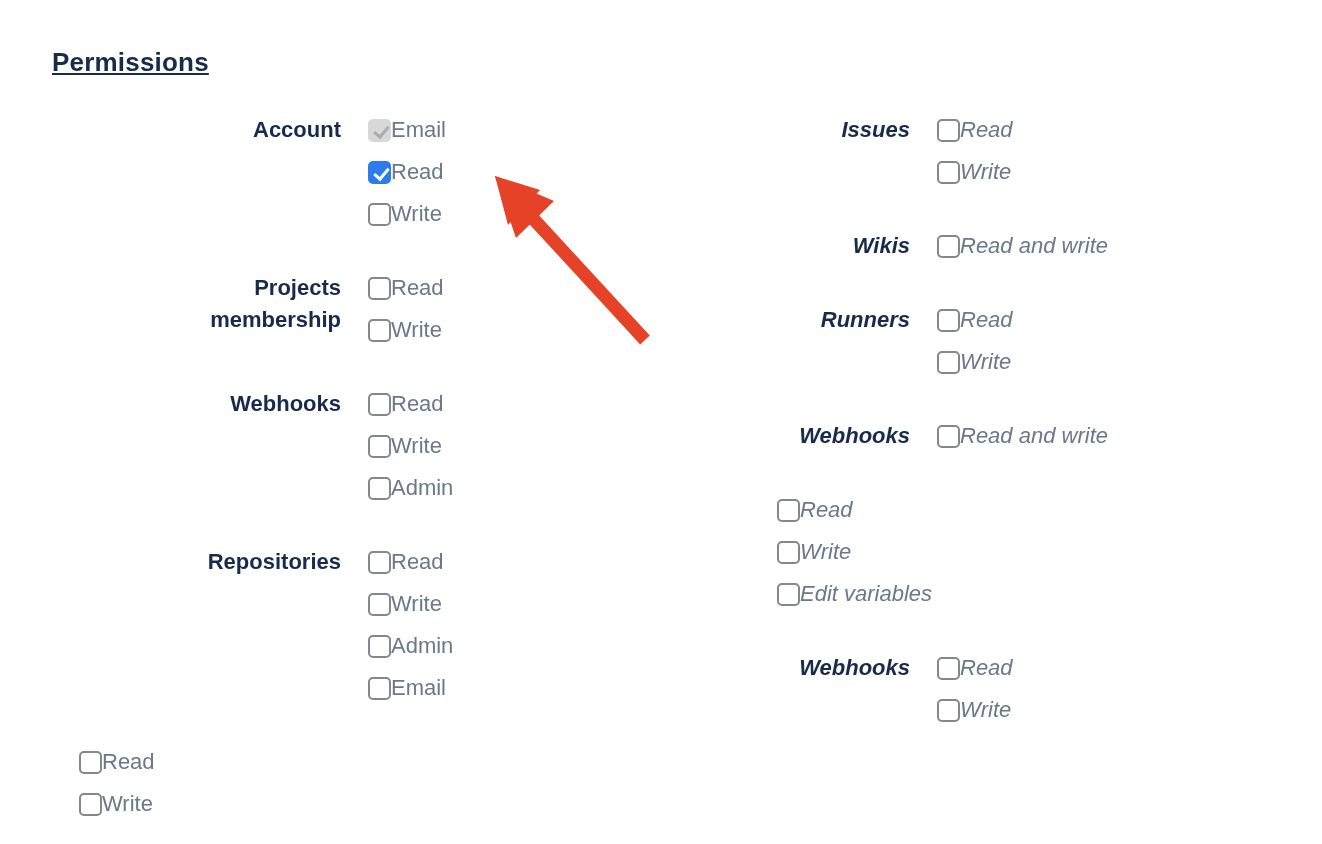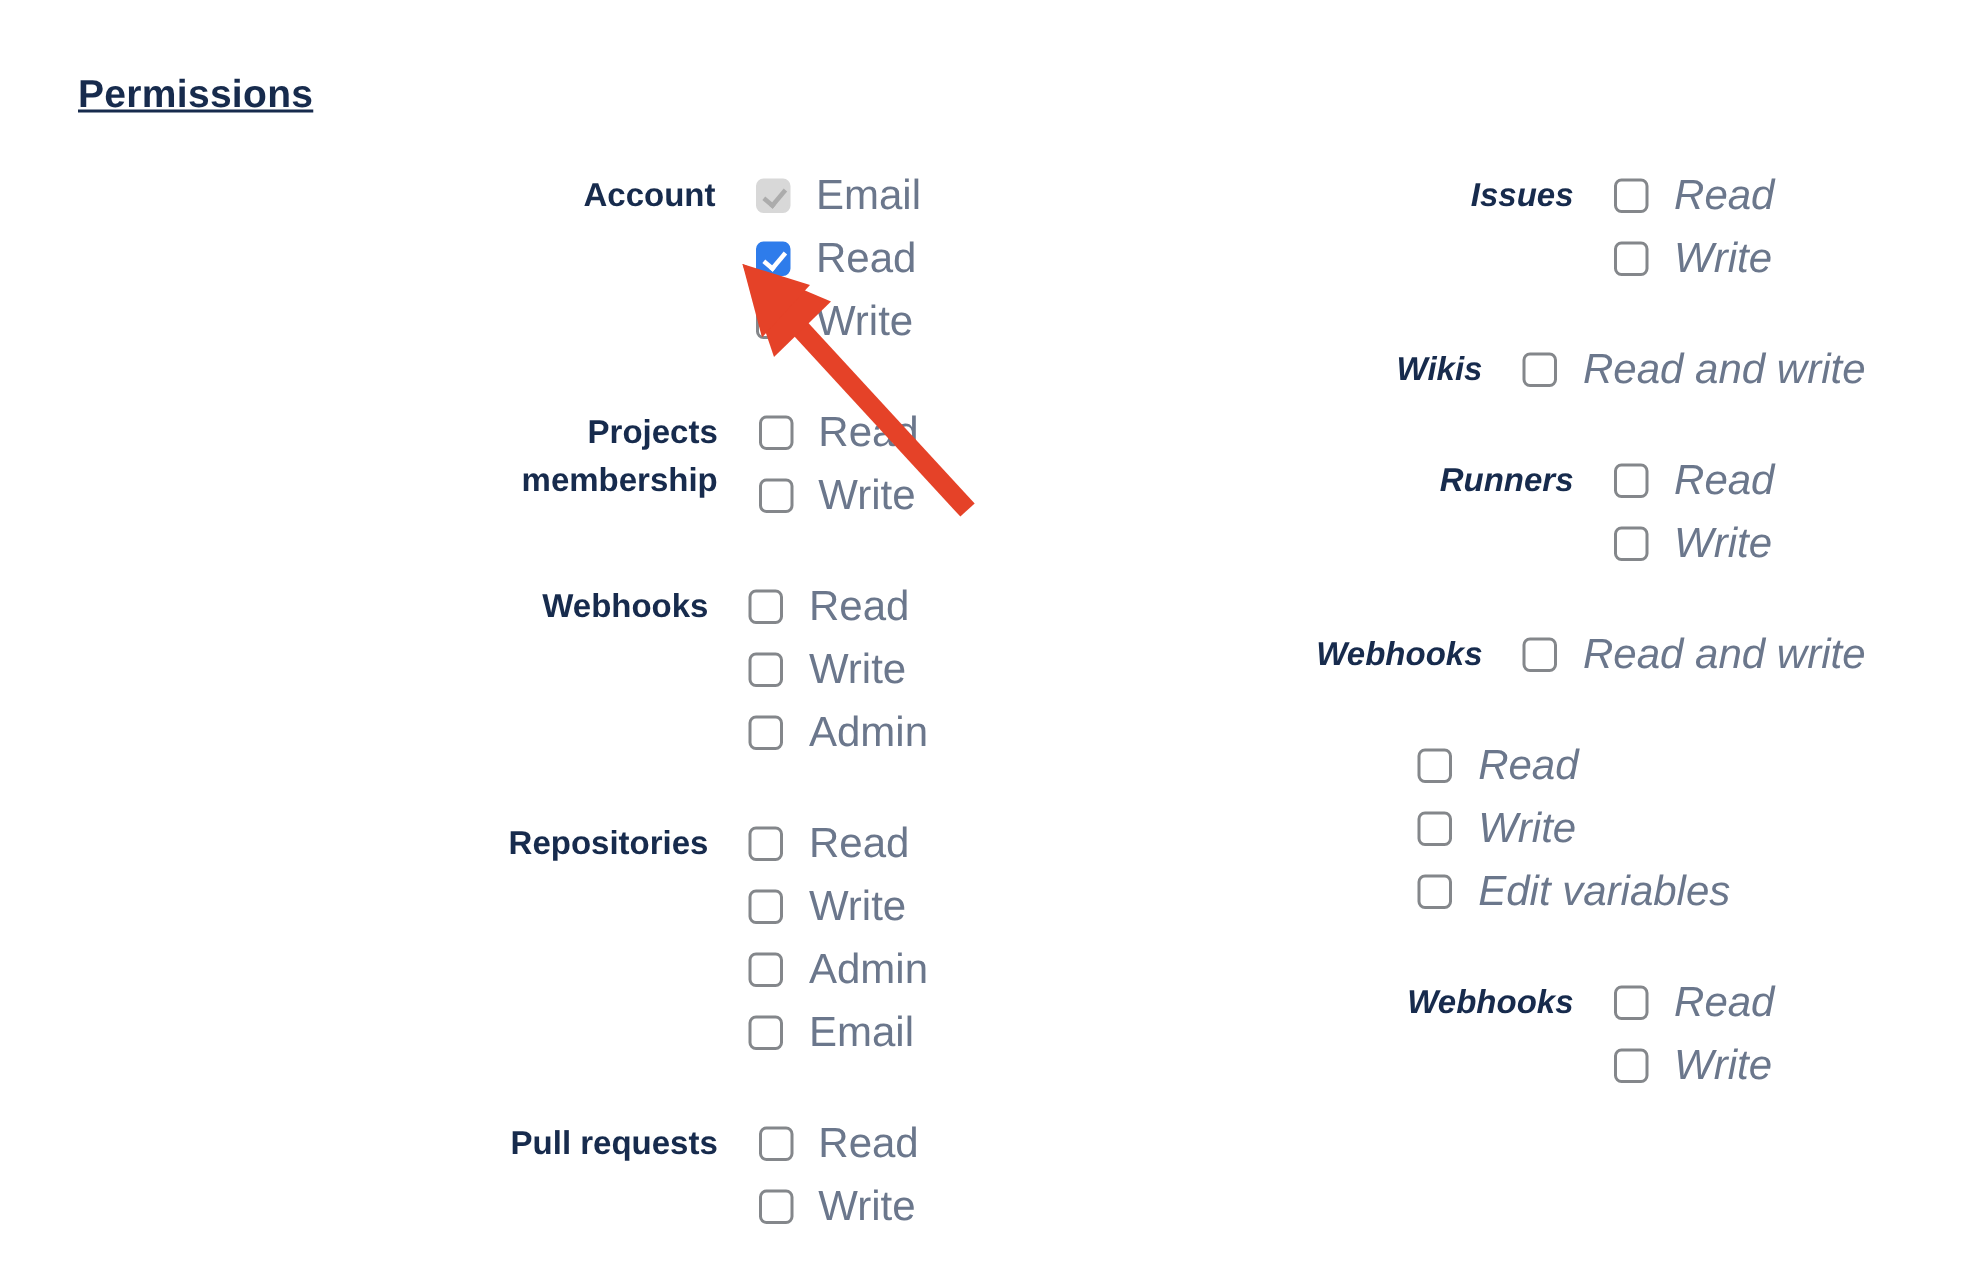--- a/index.html
+++ b/index.html
@@ -39,21 +39,20 @@
     display: flex;
     align-items: flex-start;
   }
   .col { box-sizing: border-box; }
   .col-left { width: 698px; flex: none; }
   .col-right { flex: 1; font-style: italic; }
   .group {
     display: flex;
     align-items: flex-start;
     margin-bottom: 32px;
-    justify-content: center;
   }
   .group-label {
     flex: none;
     text-align: right;
     font-weight: bold;
     font-size: 22px;
     line-height: 32px;
     padding-top: 5px;
     color: var(--c-group);
   }
@@ -102,22 +101,21 @@
     position: absolute;
     left: 6.5px;
     top: 2px;
     width: 6px;
     height: 12px;
     border: solid var(--c-disabled-check);
     border-width: 0 3px 3px 0;
     transform: rotate(40deg);
   }
   .item-label {
-    margin-left: 17px;
-    font-size: 28px;
+    font-size: 22px;
     color: var(--c-item);
   }
   .arrow-overlay {
     position: absolute;
     left: 0; top: 0;
     width: 1322px;
     height: 844px;
     pointer-events: none;
     color: var(--c-arrow);
     z-index: 5;
@@ -204,21 +202,20 @@
   </label>
 
   <label class="item">
     <span class="cb unchecked"></span>
     <span class="item-label">Email</span>
   </label>
 </div>
   </div>
 
   <div class="group">
-    <div class="group-label">Pull requests</div>
     <div class="items">
   <label class="item">
     <span class="cb unchecked"></span>
     <span class="item-label">Read</span>
   </label>
 
   <label class="item">
     <span class="cb unchecked"></span>
     <span class="item-label">Write</span>
   </label>

